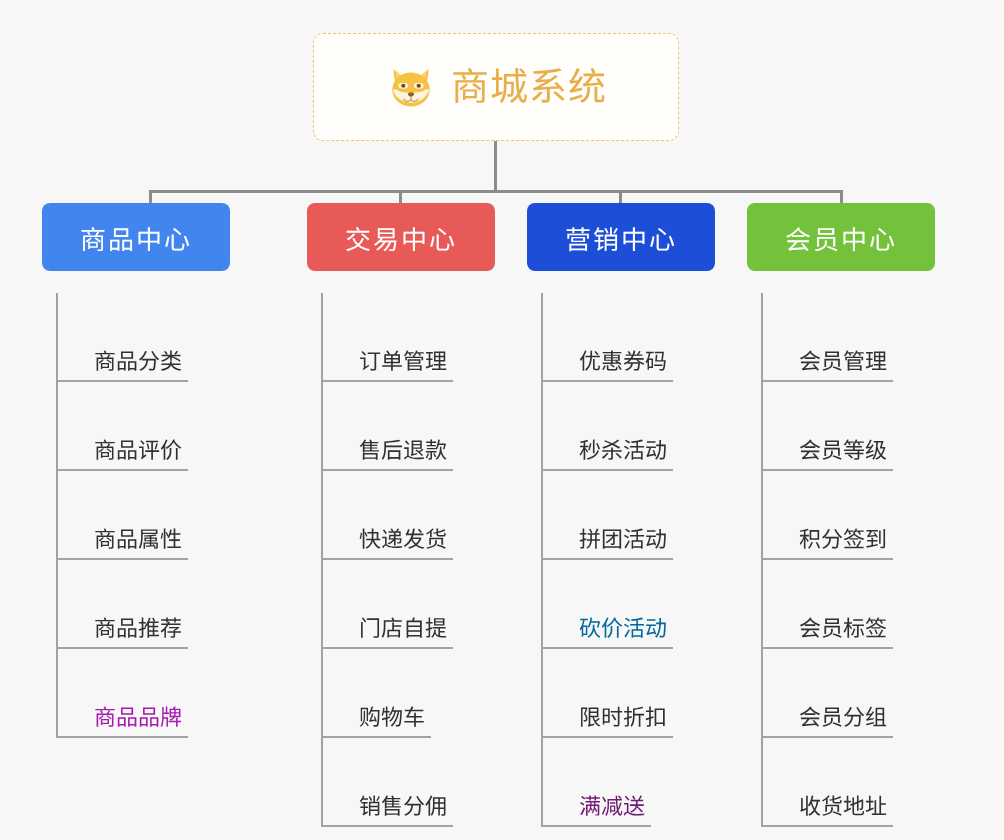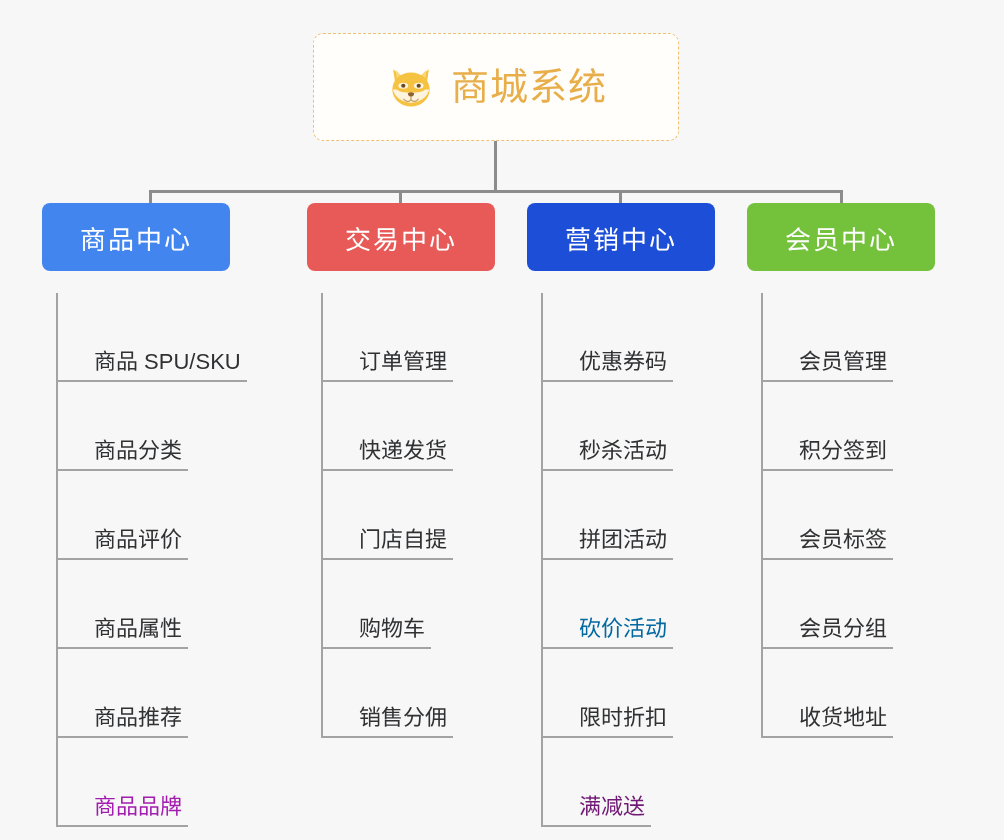--- a/index.html
+++ b/index.html
@@ -147,23 +147,20 @@
   <div class="conn conn-v" style="left: 399px; top: 190px; height: 18px; background: rgb(140, 140, 140);"></div>
   <div class="conn conn-v" style="left: 619px; top: 190px; height: 18px; background: rgb(140, 140, 140);"></div>
   <div class="conn conn-v" style="left: 840px; top: 190px; height: 18px; background: rgb(140, 140, 140);"></div>
 
   <div class="column" style="left:42px;">
     <div class="col-head" style="background-color: rgb(66, 133, 239);">
       <span>商品中心</span>
     </div>
     <div class="leaf-list" style="border-left-color: rgb(163, 163, 163);">
       <div class="leaf-item">
-          <span class="leaf-underline" style="border-bottom-color: rgb(163, 163, 163); color: rgb(48, 49, 51);">商品 SPU/SKU</span>
-        </div>
-      <div class="leaf-item">
           <span class="leaf-underline" style="border-bottom-color: rgb(163, 163, 163); color: rgb(48, 49, 51);">商品分类</span>
         </div>
       <div class="leaf-item">
           <span class="leaf-underline" style="border-bottom-color: rgb(163, 163, 163); color: rgb(48, 49, 51);">商品评价</span>
         </div>
       <div class="leaf-item">
           <span class="leaf-underline" style="border-bottom-color: rgb(163, 163, 163); color: rgb(48, 49, 51);">商品属性</span>
         </div>
       <div class="leaf-item">
           <span class="leaf-underline" style="border-bottom-color: rgb(163, 163, 163); color: rgb(48, 49, 51);">商品推荐</span>
@@ -176,20 +173,23 @@
 
   <div class="column" style="left:307px;">
     <div class="col-head" style="background-color: rgb(231, 90, 87);">
       <span>交易中心</span>
     </div>
     <div class="leaf-list" style="border-left-color: rgb(163, 163, 163);">
       <div class="leaf-item">
           <span class="leaf-underline" style="border-bottom-color: rgb(163, 163, 163); color: rgb(48, 49, 51);">订单管理</span>
         </div>
       <div class="leaf-item">
+          <span class="leaf-underline" style="border-bottom-color: rgb(163, 163, 163); color: rgb(48, 49, 51);">售后退款</span>
+        </div>
+      <div class="leaf-item">
           <span class="leaf-underline" style="border-bottom-color: rgb(163, 163, 163); color: rgb(48, 49, 51);">快递发货</span>
         </div>
       <div class="leaf-item">
           <span class="leaf-underline" style="border-bottom-color: rgb(163, 163, 163); color: rgb(48, 49, 51);">门店自提</span>
         </div>
       <div class="leaf-item">
           <span class="leaf-underline" style="border-bottom-color: rgb(163, 163, 163); color: rgb(48, 49, 51);">购物车</span>
         </div>
       <div class="leaf-item">
           <span class="leaf-underline" style="border-bottom-color: rgb(163, 163, 163); color: rgb(48, 49, 51);">销售分佣</span>
@@ -225,20 +225,23 @@
 
   <div class="column" style="left:747px;">
     <div class="col-head" style="background-color: rgb(116, 193, 59);">
       <span>会员中心</span>
     </div>
     <div class="leaf-list" style="border-left-color: rgb(163, 163, 163);">
       <div class="leaf-item">
           <span class="leaf-underline" style="border-bottom-color: rgb(163, 163, 163); color: rgb(48, 49, 51);">会员管理</span>
         </div>
       <div class="leaf-item">
+          <span class="leaf-underline" style="border-bottom-color: rgb(163, 163, 163); color: rgb(48, 49, 51);">会员等级</span>
+        </div>
+      <div class="leaf-item">
           <span class="leaf-underline" style="border-bottom-color: rgb(163, 163, 163); color: rgb(48, 49, 51);">积分签到</span>
         </div>
       <div class="leaf-item">
           <span class="leaf-underline" style="border-bottom-color: rgb(163, 163, 163); color: rgb(48, 49, 51);">会员标签</span>
         </div>
       <div class="leaf-item">
           <span class="leaf-underline" style="border-bottom-color: rgb(163, 163, 163); color: rgb(48, 49, 51);">会员分组</span>
         </div>
       <div class="leaf-item">
           <span class="leaf-underline" style="border-bottom-color: rgb(163, 163, 163); color: rgb(48, 49, 51);">收货地址</span>

